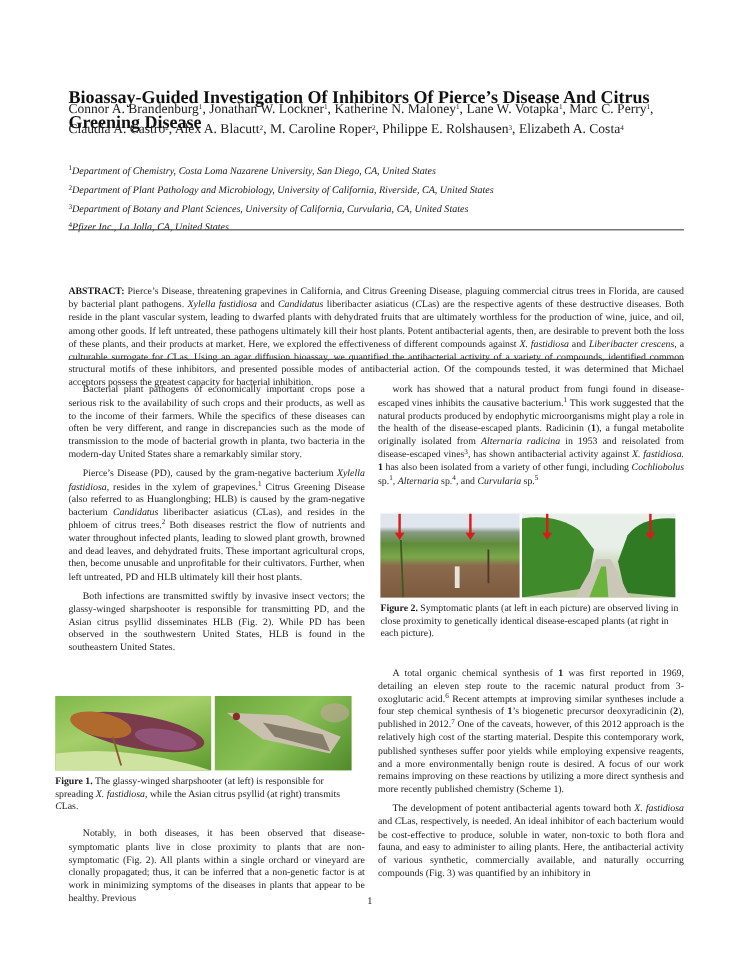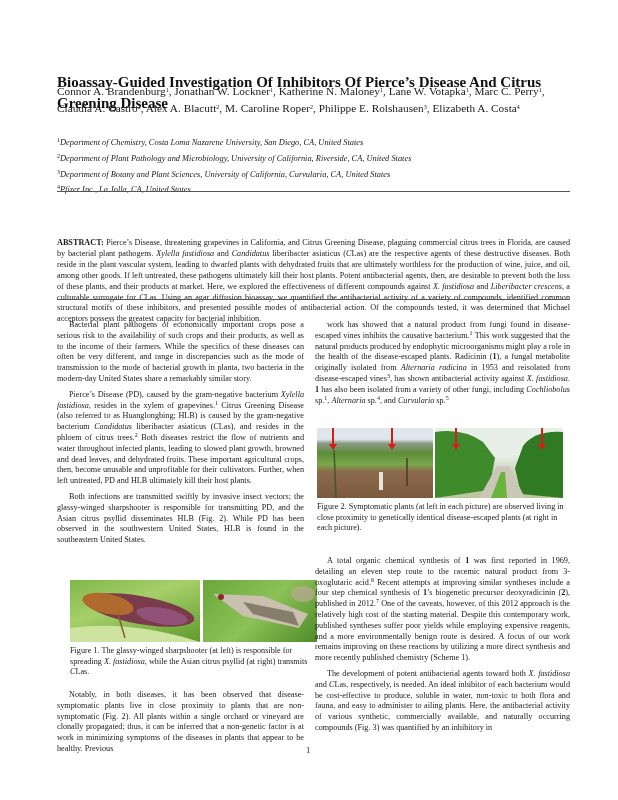--- a/index.html
+++ b/index.html
@@ -11,26 +11,26 @@
   .affils { position: absolute; left: 57px; top: 135px; width: 520px; font-size: 8.4px; line-height: 15.8px; font-style: italic; }
   .affils div sup { font-style: normal; }
   .rule { position: absolute; left: 57px; width: 513px; height: 1px; background: #555; }
   .abstract { position: absolute; left: 57px; top: 198px; width: 513px; font-size: 8.2px; line-height: 10.9px; text-align: justify; margin-top: 40px; }
   .abstract b { font-weight: bold; }
   .col { position: absolute; font-size: 8.2px; line-height: 10.8px; text-align: justify; }
   .col p { text-indent: 12px; }
   .col-left { left: 57px; top: 320px; width: 247px; }
   .col-right { left: 315px; top: 320px; width: 255px; }
   .figure { position: absolute; }
-  .fig1 { left: 70px; top: 580px; width: 247px; }
+  .fig1 { left: 46px; top: 580px; width: 247px; }
   .fig2 { left: 317px; top: 428px; width: 250px; }
   .imgs { display: flex; gap: 3px; }
   .photo { position: relative; overflow: hidden; }
   .caption { font-size: 8.2px; line-height: 10.6px; margin-top: 4px; }
-  .caption b { font-weight: normal; }
+  .caption b { font-weight: bold; }
   .pagenum { position: absolute; left: 306px; top: 745px; font-size: 8.5px; }
   .arrow { position: absolute; width: 2px; background: #d81b1b; }
   .arrow::after { content: ""; position: absolute; left: -3px; bottom: -4px; border-left: 4px solid transparent; border-right: 4px solid transparent; border-top: 6px solid #d81b1b; }
 </style>
 </head>
 <body>
 
 <div class="title">Bioassay-Guided Investigation Of Inhibitors Of Pierce’s Disease And Citrus Greening Disease</div>
 <div class="authors" id="authors"><span>Connor A. Brandenburg</span><sup>1</sup>, <span>Jonathan W. Lockner</span><sup>1</sup>, <span>Katherine N. Maloney</span><sup>1</sup>, <span>Lane W. Votapka</span><sup>1</sup>, <span>Marc C. Perry</span><sup>1</sup>, <span>Claudia A. Castro</span><sup>2</sup>, <span>Alex A. Blacutt</span><sup>2</sup>, <span>M. Caroline Roper</span><sup>2</sup>, <span>Philippe E. Rolshausen</span><sup>3</sup>, <span>Elizabeth A. Costa</span><sup>4</sup></div>
 <div class="affils" id="affils">

